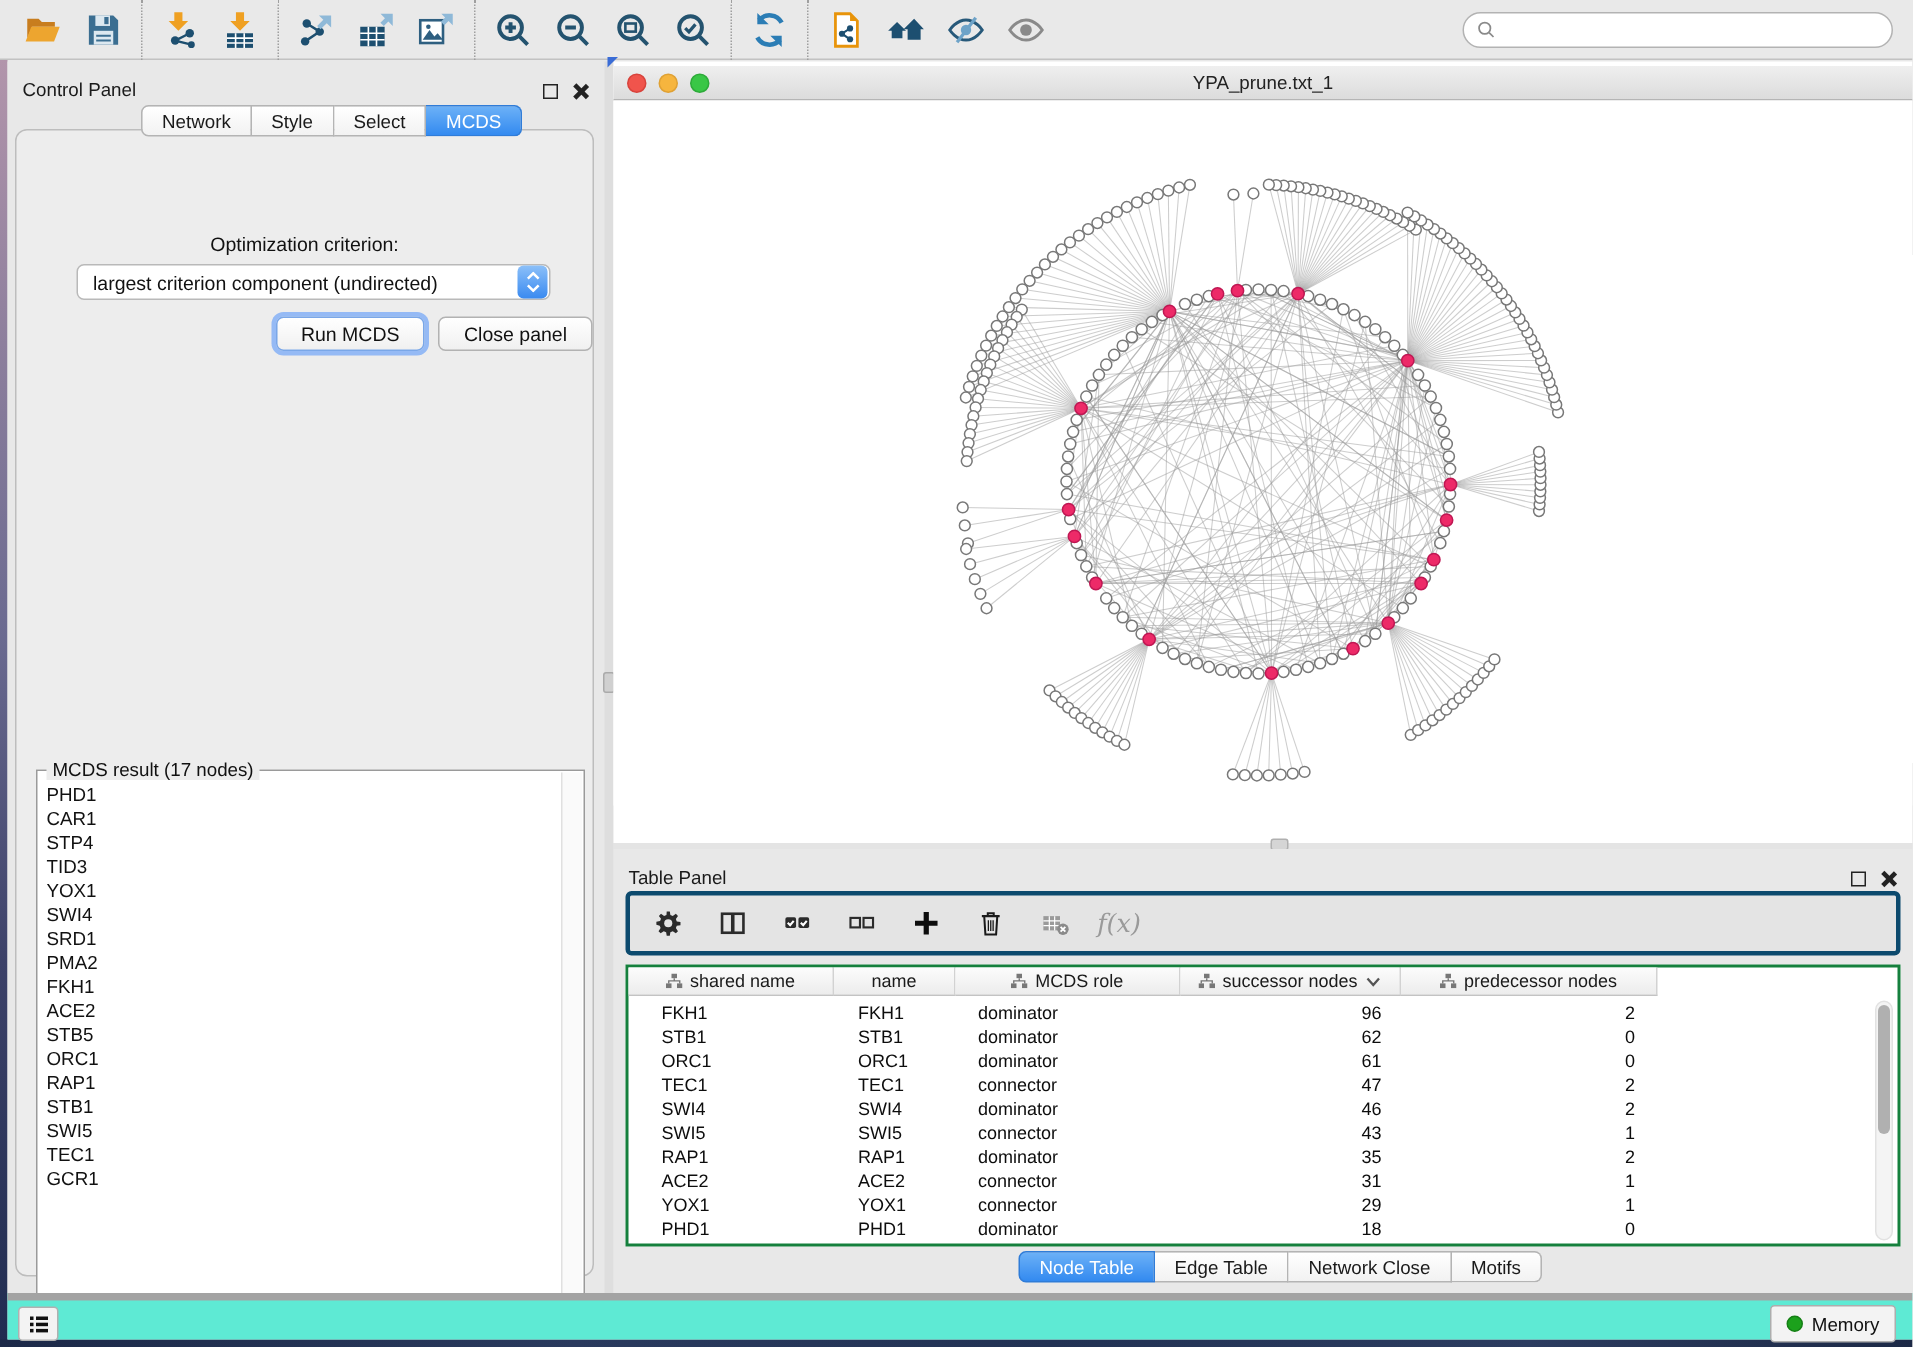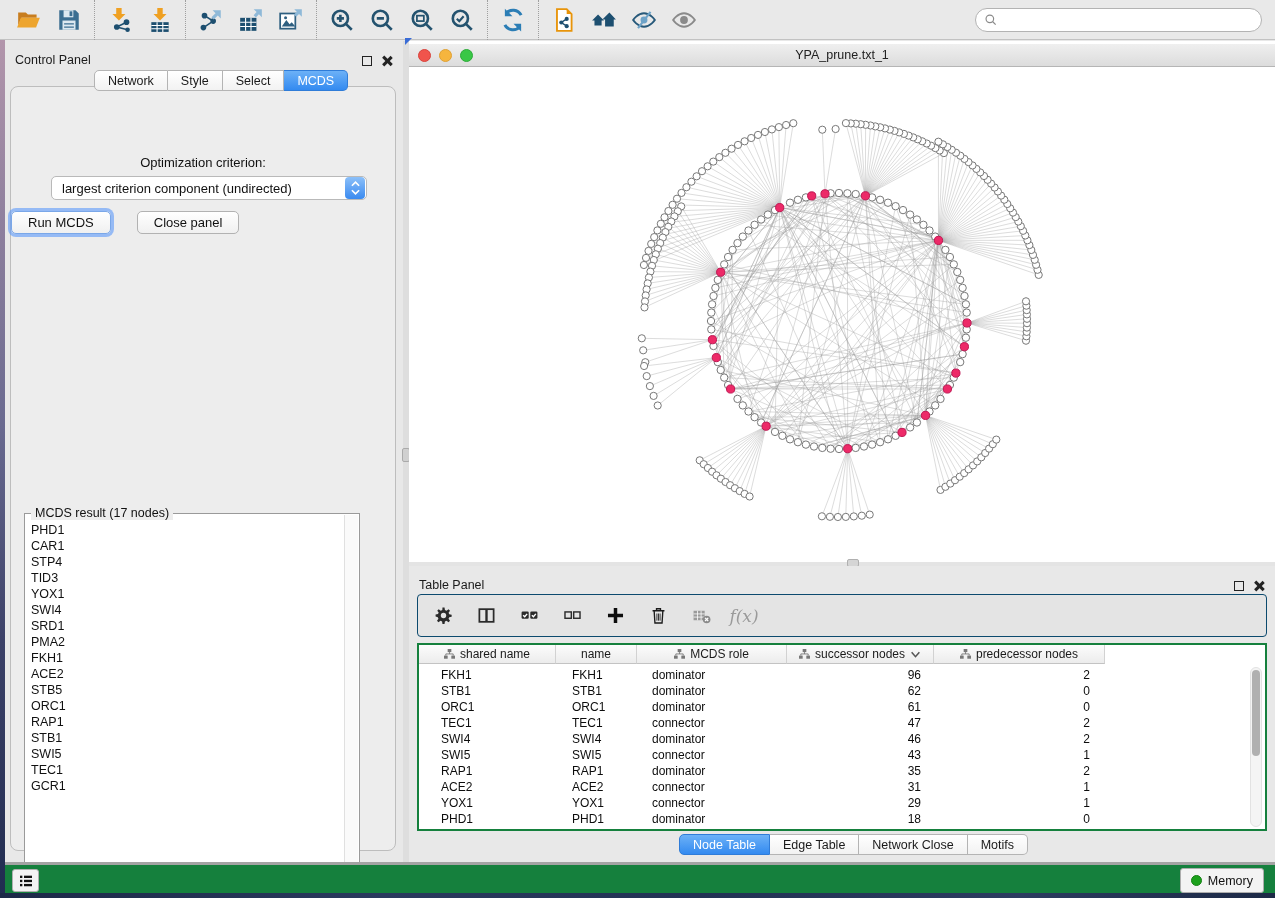--- a/index.html
+++ b/index.html
@@ -47,26 +47,26 @@
   .cp-tabs { left:73px; top:29px; }
 
   .opt-label { position:absolute; left:0; width:100%; top:68px; text-align:center; font-size:13px; color:#111; }
   .dropdown { position:absolute; left:40px; top:89px; width:316px; height:24px; background:#fff;
     border:1px solid #b9b9b9; border-radius:5px; display:flex; align-items:center; cursor:pointer; }
   .dd-text { flex:1; font-size:13px; color:#111; padding-left:10px; white-space:nowrap; overflow:hidden; }
   .dd-stepper { width:20px; height:22px; margin-right:1px; border-radius:4px;
     background:linear-gradient(#8cc0f9,#3a8af0); display:flex; flex-direction:column; align-items:center; justify-content:center; gap:2px; }
   .dd-stepper svg { width:9px; height:6px; }
 
-  .cp-buttons { position:absolute; left:0; top:124px; width:100%; display:flex; justify-content:flex-start; gap:26px; }
+  .cp-buttons { position:absolute; left:0; top:124px; width:100%; display:flex; justify-content:flex-end; gap:9px; }
   .aqua-btn { height:23px; padding:0 16px; background:linear-gradient(#ffffff,#f0f0f0);
     border:1px solid #b2b2b2; border-radius:5px; font-size:13px; color:#111; cursor:pointer; }
   .aqua-btn.focus { box-shadow:0 0 0 3px rgba(90,152,250,.6); border-color:#7aa7e8; }
 
-  .result-group { position:absolute; left:13px; top:426px; width:336px; height:368px; border:1px solid #9a9a9a; background:#fff; }
+  .result-group { position:absolute; left:13px; top:426px; width:366px; height:368px; border:1px solid #9a9a9a; background:#fff; }
   .result-legend { position:absolute; left:6px; top:-8px; background:#ededed; padding:0 4px; font-size:12.5px; color:#111; }
   .result-list { position:absolute; left:1px; top:8px; width:349px; height:352px; overflow:hidden; }
   .result-item { font-size:12.5px; color:#111; line-height:16px; padding-left:5px; cursor:default; }
   .result-scroll { position:absolute; right:1px; top:1px; width:14px; height:360px; background:#fafafa; border-left:1px solid #e0e0e0; }
 
   
   .vsplit { position:absolute; left:403px; top:41px; width:6px; height:821px; background:#dedede; cursor:col-resize; }
   .vsplit .grip { position:absolute; left:-1px; top:407px; width:8px; height:14px; background:#d0d0d0; border:1px solid #aaa; border-radius:2px; }
 
   
@@ -85,40 +85,40 @@
   .net-canvas { position:absolute; left:0; top:26px; width:866px; height:495px; background:#fff; }
   .net-canvas svg { display:block; }
 
   
   .hsplit { position:absolute; left:409px; top:562px; width:866px; height:4px; background:#e4e4e4; cursor:row-resize; }
   .hsplit .grip { position:absolute; left:438px; top:-3px; width:12px; height:8px; background:#d5d5d5; border:1px solid #b0b0b0; border-radius:2px; }
 
   
   .tpanel { position:absolute; left:409px; top:566px; width:866px; height:296px; background:#e8e8e8; }
   .tp-toolbar { position:absolute; left:8px; top:28px; width:850px; height:43px; background:#e4e4e4;
-    border:1px solid #0c4a6e; border-radius:4px; display:flex; align-items:center; padding-left:12px; gap:17px; }
+    border:3px solid #0c4a6e; border-radius:4px; display:flex; align-items:center; padding-left:12px; gap:17px; }
   .tp-btn { width:26px; height:26px; border:none; background:transparent; display:flex; align-items:center; justify-content:center; cursor:pointer; }
   .tp-btn svg { width:19px; height:19px; }
   .tp-btn .fx { font-family:"DejaVu Serif",serif; font-style:italic; font-size:17px; color:#9a9a9a; }
   .tp-btn.disabled { cursor:default; }
 
   .ntable { position:absolute; left:8px; top:77px; width:850px; height:188px; background:#fff; border:2px solid #15803d; }
   .thead { position:absolute; left:0; top:0; height:19px; background:linear-gradient(#fcfcfc,#ececec);
     border-bottom:1px solid #c3c3c3; display:flex; align-items:center; justify-content:center; gap:5px;
     font-size:12px; color:#1a1a1a; border-right:1px solid #d2d2d2; cursor:pointer; }
   .thead svg { width:11px; height:11px; flex:none; }
   .trow-cell { position:absolute; height:16px; line-height:16px; font-size:12px; color:#0d0d0d; white-space:nowrap; }
   .tscroll { position:absolute; right:3px; top:22px; width:12px; height:160px; background:#f4f4f4; border:1px solid #e2e2e2; border-radius:6px; }
   .tthumb { position:absolute; left:1px; top:2px; width:8px; height:86px; background:#b0b0b0; border-radius:4px; }
 
   .bottom-tabs { left:254px; top:268px; }
   .bottom-tabs .seg-btn { font-size:12.5px; height:21px; }
 
   
-  .statusbar { position:absolute; left:5px; top:862px; width:1270px; height:31px; background:#15803d; border-top:3px solid #a3a3a3; }
+  .statusbar { position:absolute; left:5px; top:862px; width:1270px; height:31px; background:#5eead4; border-top:5px solid #a3a3a3; }
   .menu-btn { position:absolute; left:7px; top:4px; width:27px; height:23px; background:#f3f3f3; border:1px solid #b0b0b0; border-radius:3px;
     display:flex; align-items:center; justify-content:center; cursor:pointer; }
   .menu-btn svg { width:16px; height:16px; }
   .memory-btn { position:absolute; right:11px; top:3px; height:25px; padding:0 10px; background:#f3f3f3; border:1px solid #adadad; border-radius:3px;
     display:flex; align-items:center; gap:6px; font-size:12.5px; color:#111; cursor:pointer; }
   .mem-dot { width:11px; height:11px; border-radius:50%; background:#1ca11c; border:1px solid #158015; }
 </style>
 </head>
 <body>
 

